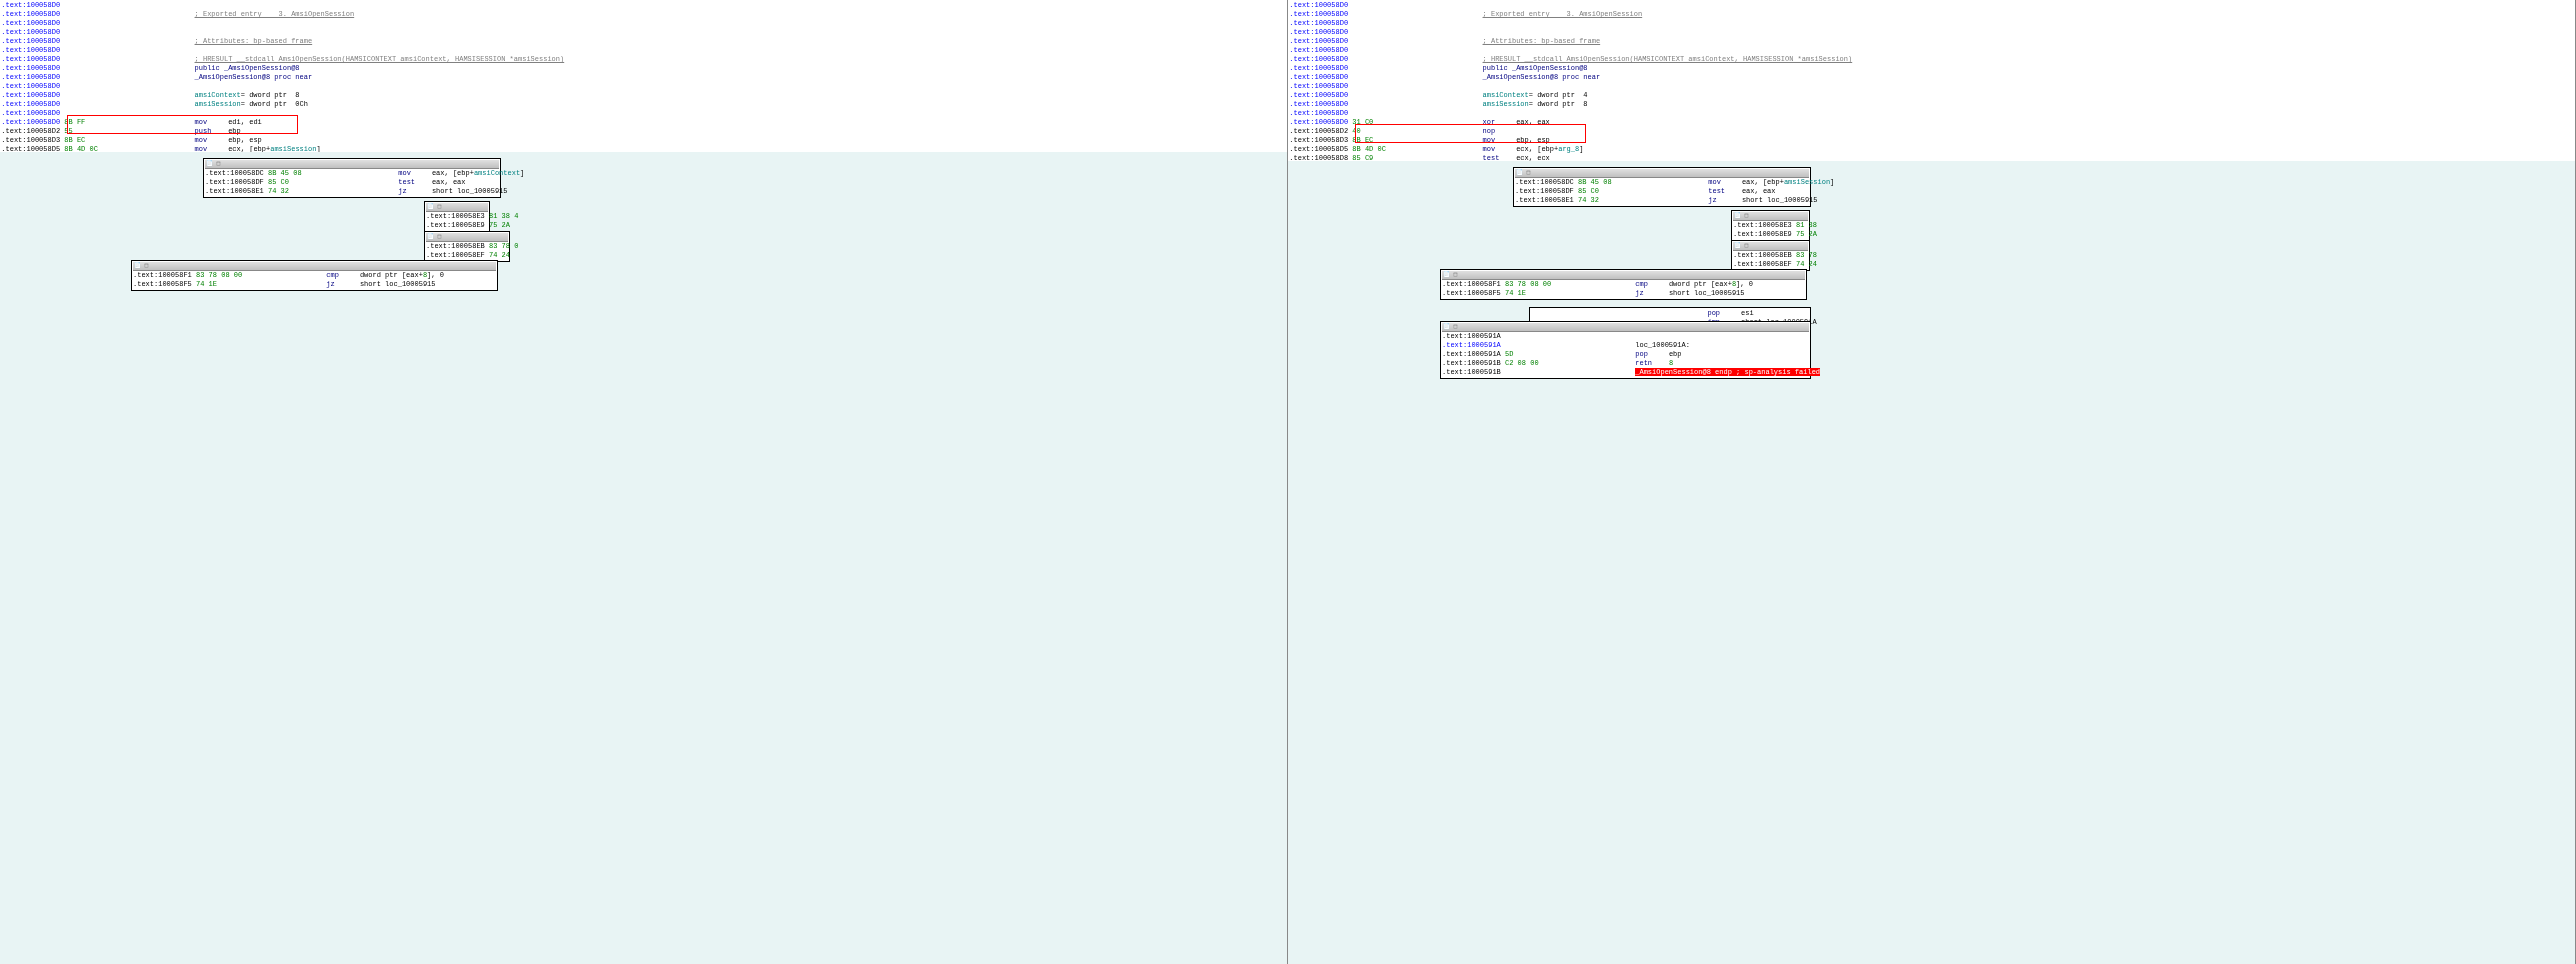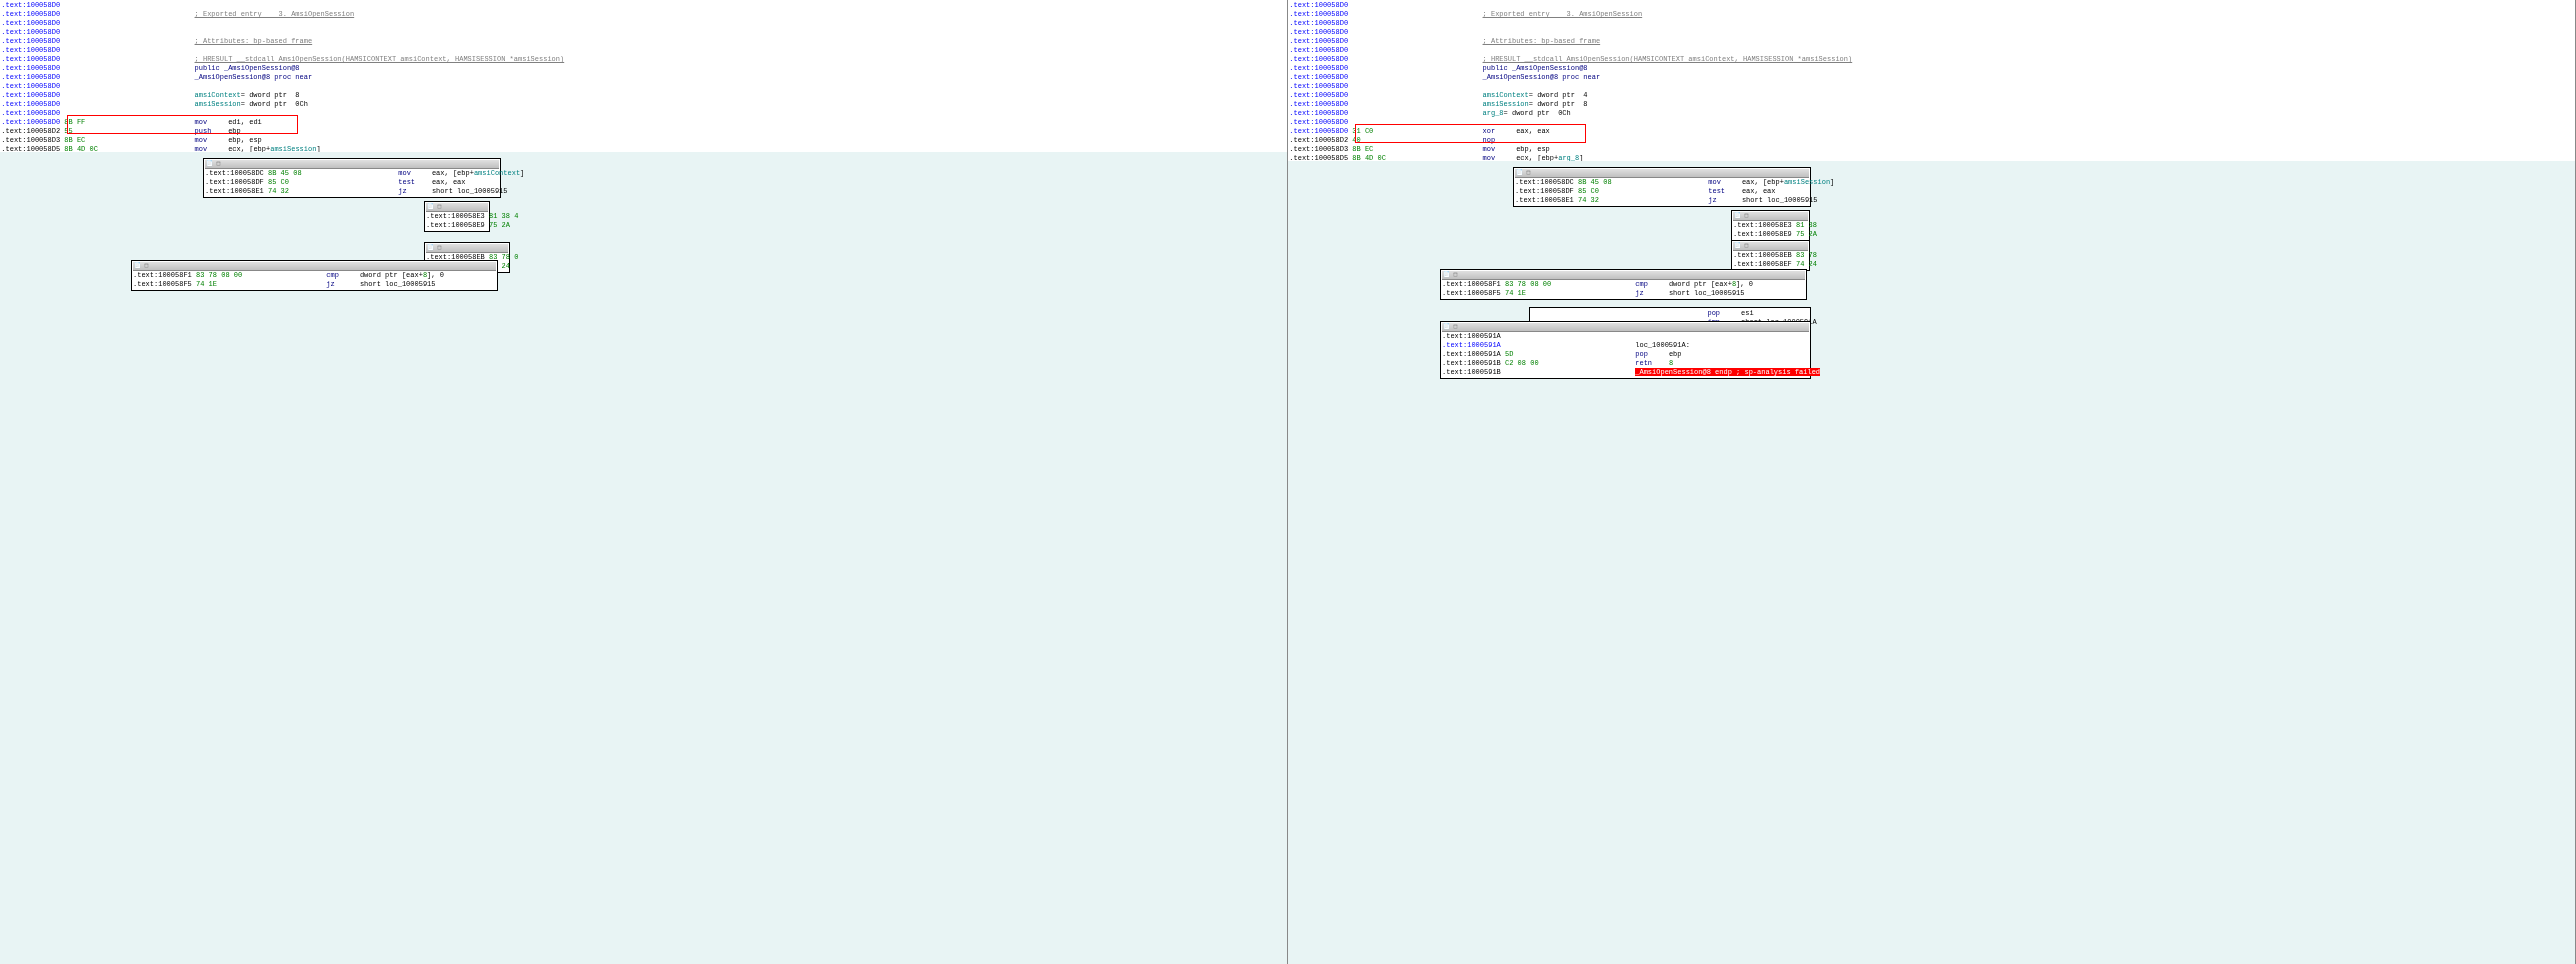--- a/index.html
+++ b/index.html
@@ -60,21 +60,21 @@
         <div class="code-line"><span class="addr-black">.text:100058DF</span> <span class="bytes">85 C0</span>                          <span class="keyword">test</span>    <span class="operand">eax, eax</span></div>
         <div class="code-line"><span class="addr-black">.text:100058E1</span> <span class="bytes">74 32</span>                          <span class="keyword">jz</span>      <span class="operand">short loc_10005915</span></div>
       </div>
 
       <div class="graph-node" style="top:49px; left:424px; width:66px;">
         <div class="node-title">📄 ⬚</div>
         <div class="code-line"><span class="addr-black">.text:100058E3</span> <span class="bytes">81 38 4</span></div>
         <div class="code-line"><span class="addr-black">.text:100058E9</span> <span class="bytes">75 2A</span></div>
       </div>
 
-      <div class="graph-node" style="top:90px; left:424px; width:86px;">
+      <div class="graph-node" style="top:79px; left:424px; width:86px;">
         <div class="node-title">📄 ⬚</div>
         <div class="code-line"><span class="addr-black">.text:100058EB</span> <span class="bytes">83 78 0</span></div>
         <div class="code-line"><span class="addr-black">.text:100058EF</span> <span class="bytes">74 24</span></div>
       </div>
 
       <div class="graph-node" style="top:108px; left:131px; width:367px;">
         <div class="node-title">📄 ⬚</div>
         <div class="code-line"><span class="addr-black">.text:100058F1</span> <span class="bytes">83 78 08 00</span>                    <span class="keyword">cmp</span>     <span class="operand">dword ptr [eax+</span><span class="number">8</span><span class="operand">], 0</span></div>
         <div class="code-line"><span class="addr-black">.text:100058F5</span> <span class="bytes">74 1E</span>                          <span class="keyword">jz</span>      <span class="operand">short loc_10005915</span></div>
       </div>
@@ -88,21 +88,20 @@
       <div class="code-line"><span class="addr">.text:100058D0</span></div>
       <div class="code-line"><span class="addr">.text:100058D0</span></div>
       <div class="code-line"><span class="addr">.text:100058D0</span>                                <span class="comment">; Attributes: bp-based frame</span></div>
       <div class="code-line"><span class="addr">.text:100058D0</span></div>
       <div class="code-line"><span class="addr">.text:100058D0</span>                                <span class="comment">; HRESULT __stdcall AmsiOpenSession(HAMSICONTEXT amsiContext, HAMSISESSION *amsiSession)</span></div>
       <div class="code-line"><span class="addr">.text:100058D0</span>                                <span class="keyword">public _AmsiOpenSession@8</span></div>
       <div class="code-line"><span class="addr">.text:100058D0</span>                                <span class="keyword">_AmsiOpenSession@8 proc near</span></div>
       <div class="code-line"><span class="addr">.text:100058D0</span></div>
       <div class="code-line"><span class="addr">.text:100058D0</span>                                <span class="varname">amsiContext</span><span class="operand">= dword ptr  4</span></div>
       <div class="code-line"><span class="addr">.text:100058D0</span>                                <span class="varname">amsiSession</span><span class="operand">= dword ptr  8</span></div>
-      <div class="code-line"><span class="addr">.text:100058D0</span>                                <span class="varname">arg_8</span><span class="operand">= dword ptr  0Ch</span></div>
       <div class="code-line"><span class="addr">.text:100058D0</span></div>
 
       <div class="code-line"><span class="addr">.text:100058D0</span> <span class="bytes">31 C0</span>                          <span class="keyword">xor</span>     <span class="operand">eax, eax</span></div>
       <div class="code-line"><span class="addr-black">.text:100058D2</span> <span class="bytes">40</span>                             <span class="keyword">nop</span></div>
       <div class="code-line"><span class="addr-black">.text:100058D3</span> <span class="bytes">8B EC</span>                          <span class="keyword">mov</span>     <span class="operand">ebp, esp</span></div>
       <div class="code-line"><span class="addr-black">.text:100058D5</span> <span class="bytes">8B 4D 0C</span>                       <span class="keyword">mov</span>     <span class="operand">ecx, [ebp+</span><span class="varname">arg_8</span><span class="operand">]</span></div>
       <div class="code-line"><span class="addr-black">.text:100058D8</span> <span class="bytes">85 C9</span>                          <span class="keyword">test</span>    <span class="operand">ecx, ecx</span></div>
       <div class="code-line"><span class="addr-black">.text:100058DA</span> <span class="bytes">74 39</span>                          <span class="keyword">jz</span>      <span class="operand">short loc_10005915</span></div>
 
       <div class="red-box" style="top:124px; left:67px; width:231px; height:19px;"></div>

